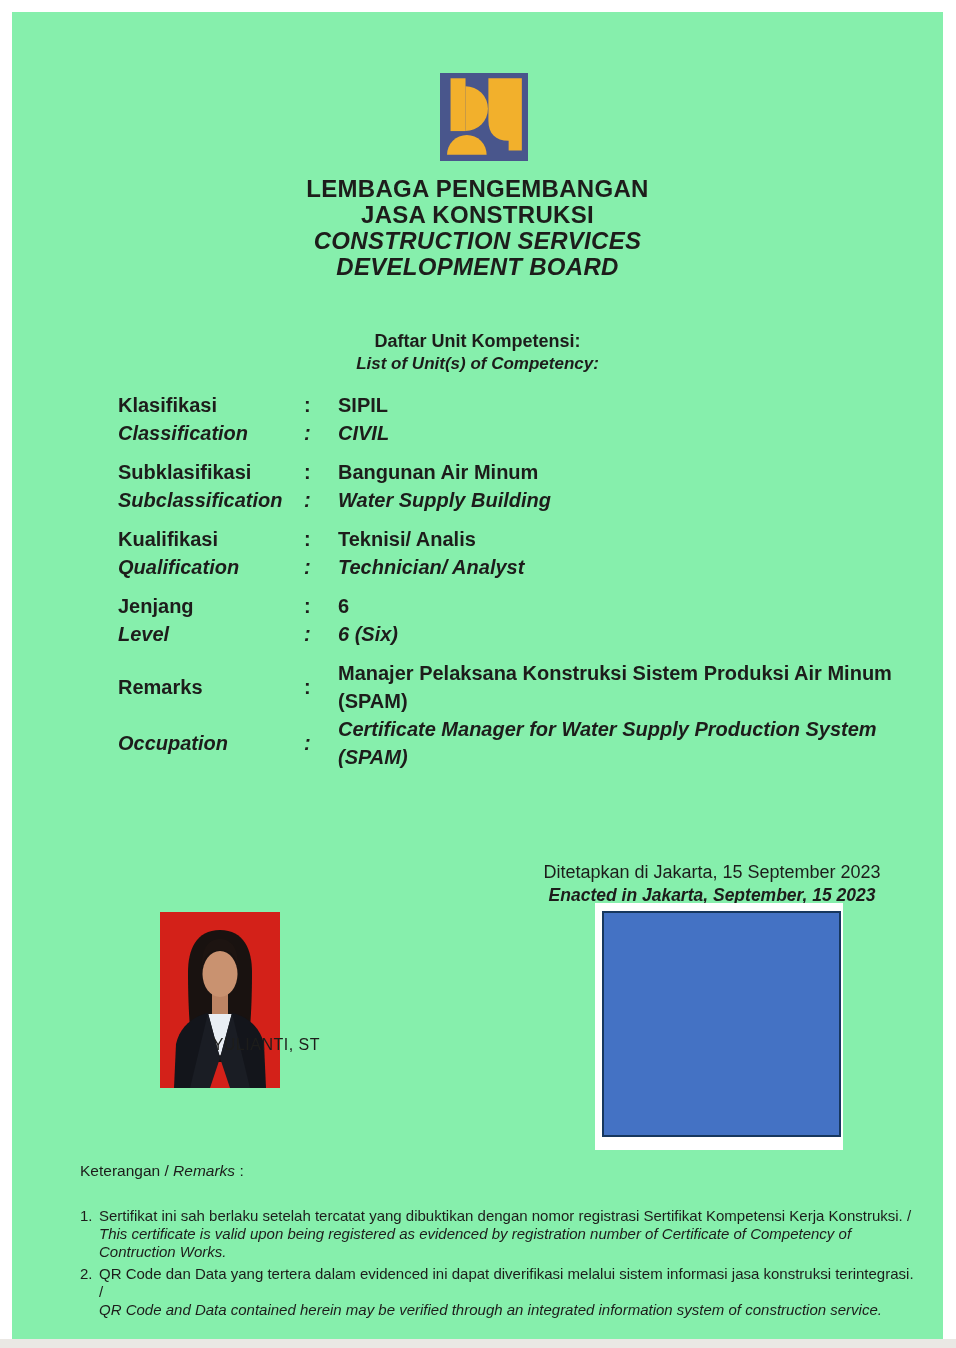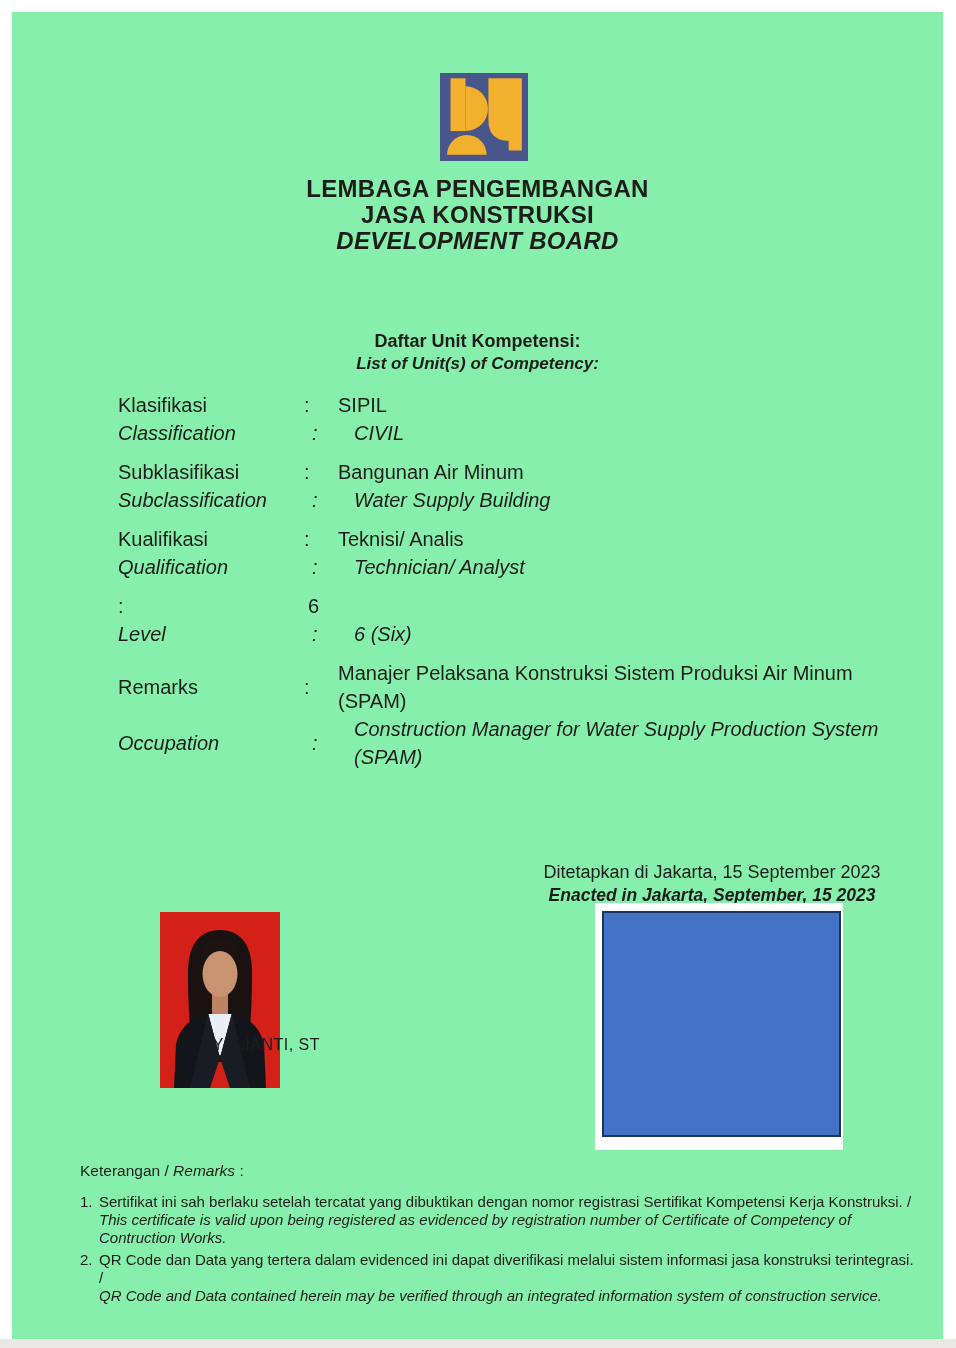--- a/index.html
+++ b/index.html
@@ -14,43 +14,43 @@
 
   .org-title { position:absolute; left:0; top:164px; width:931px; text-align:center;
                font-size:24px; line-height:26px; font-weight:bold; letter-spacing:.3px; }
   .org-title .en { font-style:italic; }
 
   .section-head { position:absolute; left:0; top:317px; width:931px; text-align:center; }
   .section-head .id { font-size:18px; font-weight:bold; line-height:24px; }
   .section-head .en { font-size:17px; font-weight:bold; font-style:italic; line-height:21px;text-align:center; }
 
   .fields { position:absolute; left:106px; top:379px; width:800px; }
-  .frow { margin-bottom:11px; }
+  .frow { margin-bottom:11px;font-weight:bold; }
   .fline { display:grid; grid-template-columns:186px 30px 1fr; align-items:center;
            font-size:20px; line-height:28px; }
-  .fline.en { font-style:italic;gap:8px; }
+  .fline.en { font-style:italic; }
   .fvalue { padding-left:4px; }
 
   .enactment { position:absolute; left:530px; top:849px; width:340px; text-align:center; }
   .enactment .id { font-size:18px; line-height:23px; }
   .enactment .en { font-size:17.5px; line-height:22px; font-style:italic;font-weight:bold; }
 
   .photo { position:absolute; left:148px; top:900px; width:120px; height:176px;
            overflow:hidden; }
   .holder-name { position:absolute; left:108px; top:1020px; width:200px; text-align:right;
                  font-size:16px; line-height:26px; letter-spacing:.5px; }
 
   .qr-underlay { position:absolute; left:583px; top:891px; width:248px; height:247px;
                  background:#ffffff; }
   .qr-block { position:absolute; left:590px; top:899px; width:239px; height:226px;
               border:2px solid #17375e; }
 
   .remarks { position:absolute; left:68px; top:1150px; width:840px; font-size:15px;
              line-height:18px; }
-  .remarks-head { margin-bottom:13px; font-size:15.5px; }
+  .remarks-head { margin-bottom:27px; font-size:15.5px; }
   .remarks-head .en { font-style:italic; }
   .ritem { display:grid; grid-template-columns:19px 1fr; margin-bottom:4px; }
   .ritem .rid { display:block; }
   .ritem .ren { display:block; font-style:italic; }
 </style>
 </head>
 <body>
 
 <div class="sheet">
 
@@ -63,20 +63,21 @@
 
       <path d="M8,93 A22.5,22.5 0 0 1 53,93 Z" fill="#f2b02c"></path>
 
       <path d="M55,6 H93 V88 H78 V77 C63,77 55,69 55,54 Z" fill="#f2b02c"></path>
     </svg>
   </div>
 
   <div class="org-title">
     <div>LEMBAGA PENGEMBANGAN</div>
     <div>JASA KONSTRUKSI</div>
+    <div class="en">CONSTRUCTION SERVICES</div>
     <div class="en">DEVELOPMENT BOARD</div>
   </div>
 
   <div class="section-head">
     <div class="id">Daftar Unit Kompetensi:</div>
     <div class="en">List of Unit(s) of Competency:</div>
   </div>
 
   <div class="fields">
 
@@ -114,40 +115,41 @@
       </div>
       <div class="fline en">
         <span>Qualification</span>
         <span>:</span>
         <span class="fvalue">Technician/ Analyst</span>
       </div>
     </div>
 
     <div class="frow">
       <div class="fline id">
+        <span>Jenjang</span>
         <span>:</span>
         <span class="fvalue">6</span>
       </div>
       <div class="fline en">
         <span>Level</span>
         <span>:</span>
         <span class="fvalue">6 (Six)</span>
       </div>
     </div>
 
     <div class="frow">
       <div class="fline id">
         <span>Remarks</span>
         <span>:</span>
         <span class="fvalue">Manajer Pelaksana Konstruksi Sistem Produksi Air Minum (SPAM)</span>
       </div>
       <div class="fline en">
         <span>Occupation</span>
         <span>:</span>
-        <span class="fvalue">Construction Manager for Water Supply Production System (SPAM)</span>
+        <span class="fvalue">Certificate Manager for Water Supply Production System (SPAM)</span>
       </div>
     </div>
 
   </div>
 
   <div class="enactment">
     <div class="id">Ditetapkan di Jakarta, 15 September 2023</div>
     <div class="en">Enacted in Jakarta, September, 15 2023</div>
   </div>
 

